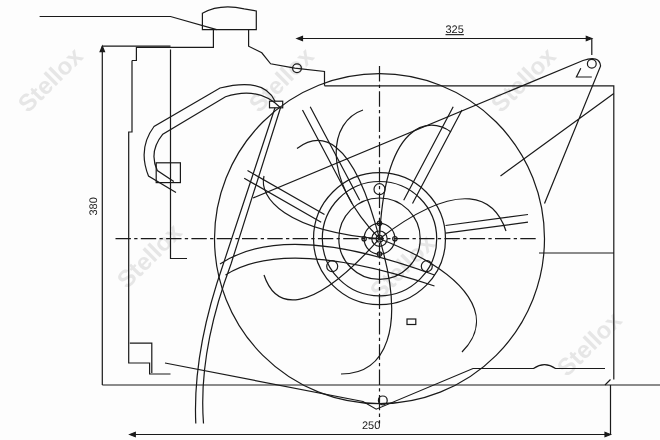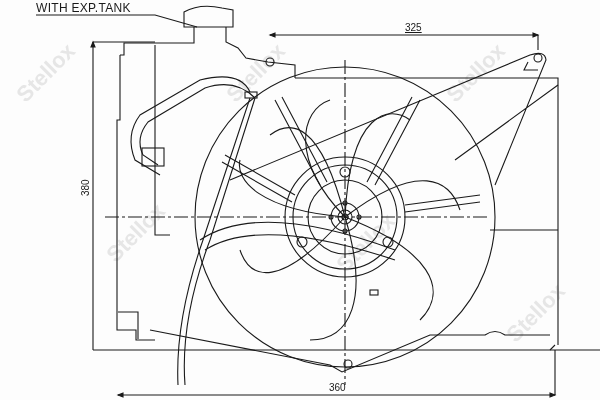--- a/index.html
+++ b/index.html
@@ -92,17 +92,16 @@
     <path d="M345 60 V385 M105 217 H490" stroke-dasharray="14 3 3 3"></path>
 
     <path d="M250 92 Q240 70 200 80 L140 115 Q125 135 135 160 L160 175 M255 98 Q235 78 205 88 L148 122 Q135 138 143 155 L158 165"></path>
     <rect x="142" y="148" width="22" height="18"></rect>
     <rect x="245" y="92" width="12" height="6"></rect>
 
     <path d="M255 98 L210 240 Q180 320 185 385 M250 98 L203 240 Q175 320 178 385 M200 240 Q260 200 395 250 M205 250 Q260 215 395 260"></path>
     <rect x="370" y="290" width="8" height="5"></rect>
   </svg>
 
-  <span id="title" class="lbl">WITH  EXP.TANK</span>
   <span id="dim-top" class="lbl">325</span>
-  <span id="dim-bottom" class="lbl">360</span>
+  <span id="dim-bottom" class="lbl">250</span>
   <span id="dim-left" class="lbl">380</span>
 </div>
 
 </body></html>

